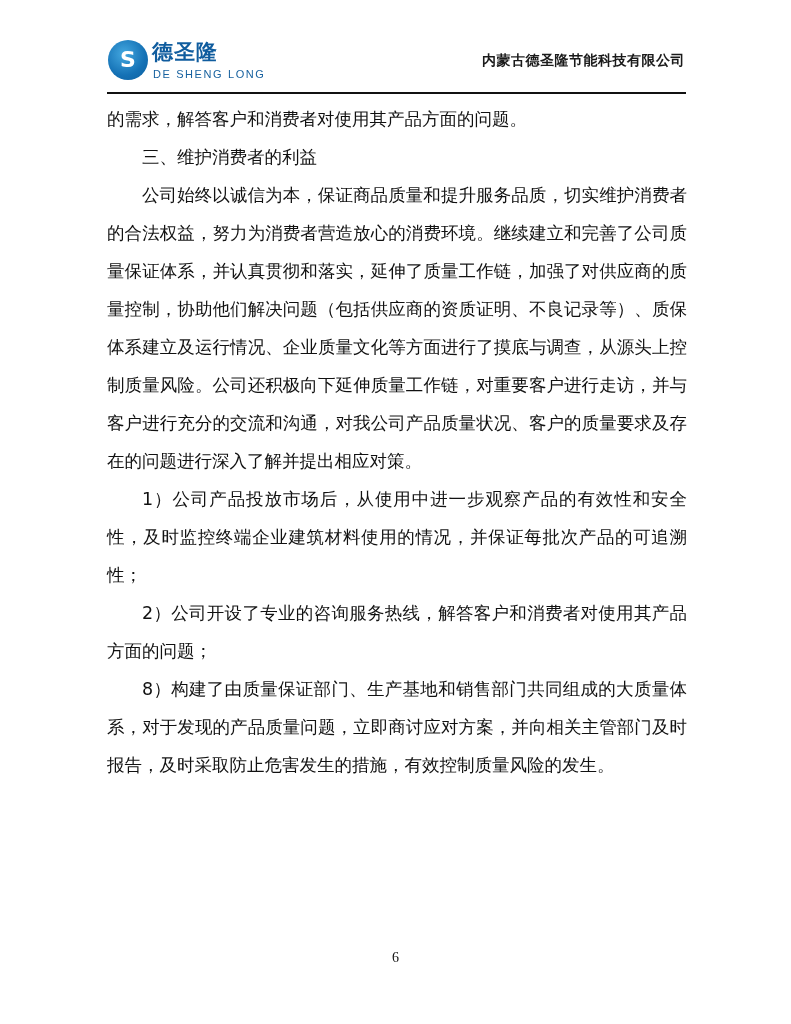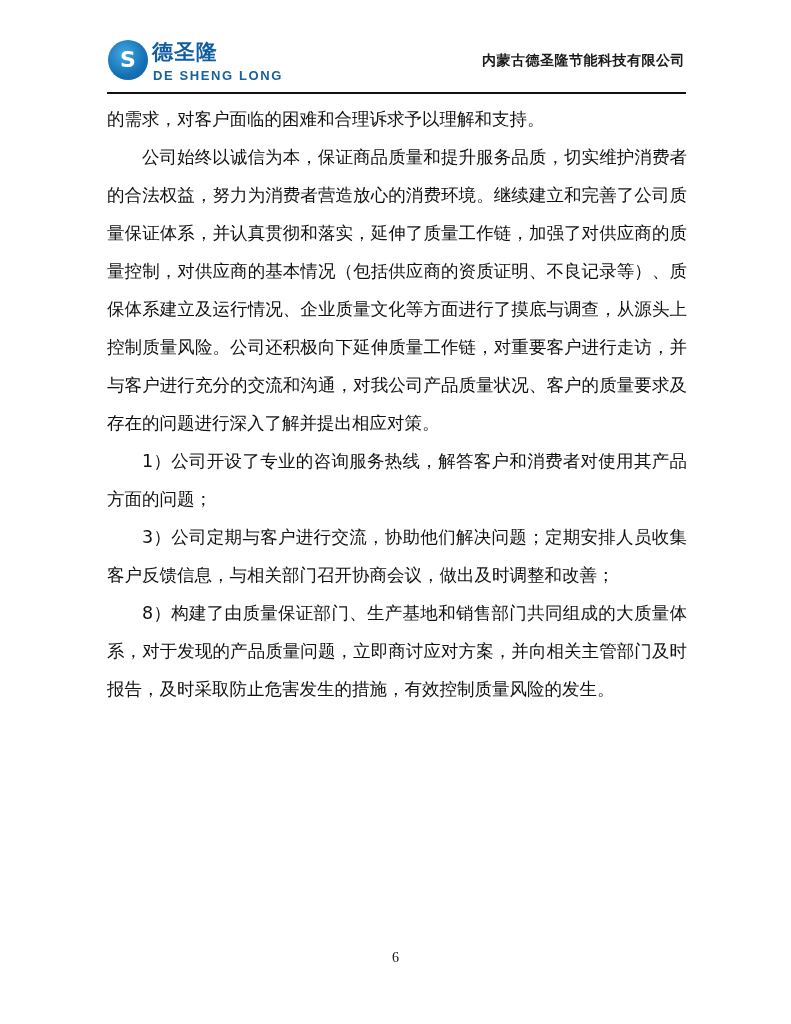--- a/index.html
+++ b/index.html
@@ -63,26 +63,25 @@
     color: #0f5c9e;
     letter-spacing: 1px;
     font-family: "DejaVu Sans", "Liberation Sans", sans-serif;
     white-space: nowrap;
     text-align: center;
   }
   .logo-en {
     position: absolute;
     left: 45px;
     top: 30px;
-    font-size: 13px;
+    font-size: 11px;
     color: #17619f;
     letter-spacing: 1.6px;
     font-family: "Liberation Sans", sans-serif;
     white-space: nowrap;
-    font-weight: bold;
   }
   .company-name {
     position: absolute;
     right: 0;
     top: 18px;
     font-size: 14px;
     font-weight: bold;
     color: #1a1a1a;
     letter-spacing: 0.5px;
     font-family: "DejaVu Sans", "Liberation Sans", sans-serif;
@@ -138,22 +137,23 @@
       </div>
       <div class="logo-cn">德圣隆</div>
       <div class="logo-en">DE SHENG LONG</div>
     </div>
     <div class="company-name">内蒙古德圣隆节能科技有限公司</div>
   </div>
 
   <div class="header-rule"></div>
 
   <div class="body-text">
-    <p>的需求，对客户面临的困难和合理诉求予以理解和支持。</p>
-    <p class="indent">公司始终以诚信为本，保证商品质量和提升服务品质，切实维护消费者的合法权益，努力为消费者营造放心的消费环境。继续建立和完善了公司质量保证体系，并认真贯彻和落实，延伸了质量工作链，加强了对供应商的质量控制，对供应商的基本情况（包括供应商的资质证明、不良记录等）、质保体系建立及运行情况、企业质量文化等方面进行了摸底与调查，从源头上控制质量风险。公司还积极向下延伸质量工作链，对重要客户进行走访，并与客户进行充分的交流和沟通，对我公司产品质量状况、客户的质量要求及存在的问题进行深入了解并提出相应对策。</p>
-    <p class="indent">1）公司开设了专业的咨询服务热线，解答客户和消费者对使用其产品方面的问题；</p>
-    <p class="indent">3）公司定期与客户进行交流，协助他们解决问题；定期安排人员收集客户反馈信息，与相关部门召开协商会议，做出及时调整和改善；</p>
+    <p>的需求，解答客户和消费者对使用其产品方面的问题。</p>
+    <p class="indent">三、维护消费者的利益</p>
+    <p class="indent">公司始终以诚信为本，保证商品质量和提升服务品质，切实维护消费者的合法权益，努力为消费者营造放心的消费环境。继续建立和完善了公司质量保证体系，并认真贯彻和落实，延伸了质量工作链，加强了对供应商的质量控制，协助他们解决问题（包括供应商的资质证明、不良记录等）、质保体系建立及运行情况、企业质量文化等方面进行了摸底与调查，从源头上控制质量风险。公司还积极向下延伸质量工作链，对重要客户进行走访，并与客户进行充分的交流和沟通，对我公司产品质量状况、客户的质量要求及存在的问题进行深入了解并提出相应对策。</p>
+    <p class="indent">1）公司产品投放市场后，从使用中进一步观察产品的有效性和安全性，及时监控终端企业建筑材料使用的情况，并保证每批次产品的可追溯性；</p>
+    <p class="indent">2）公司开设了专业的咨询服务热线，解答客户和消费者对使用其产品方面的问题；</p>
     <p class="indent">8）构建了由质量保证部门、生产基地和销售部门共同组成的大质量体系，对于发现的产品质量问题，立即商讨应对方案，并向相关主管部门及时报告，及时采取防止危害发生的措施，有效控制质量风险的发生。</p>
   </div>
 
   <div class="page-number">6</div>
 
 </div>
 
 </body></html>

